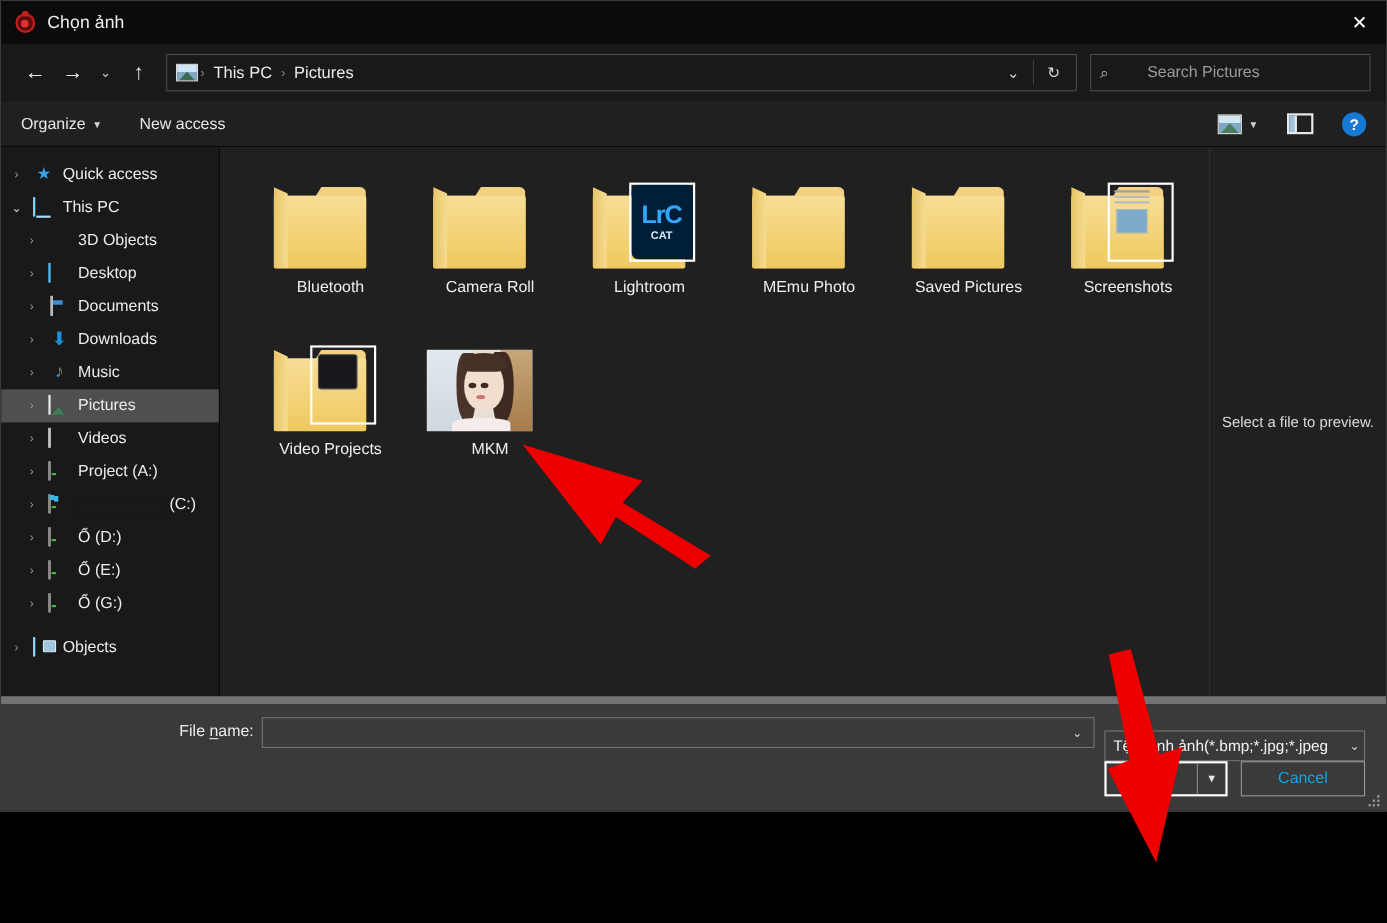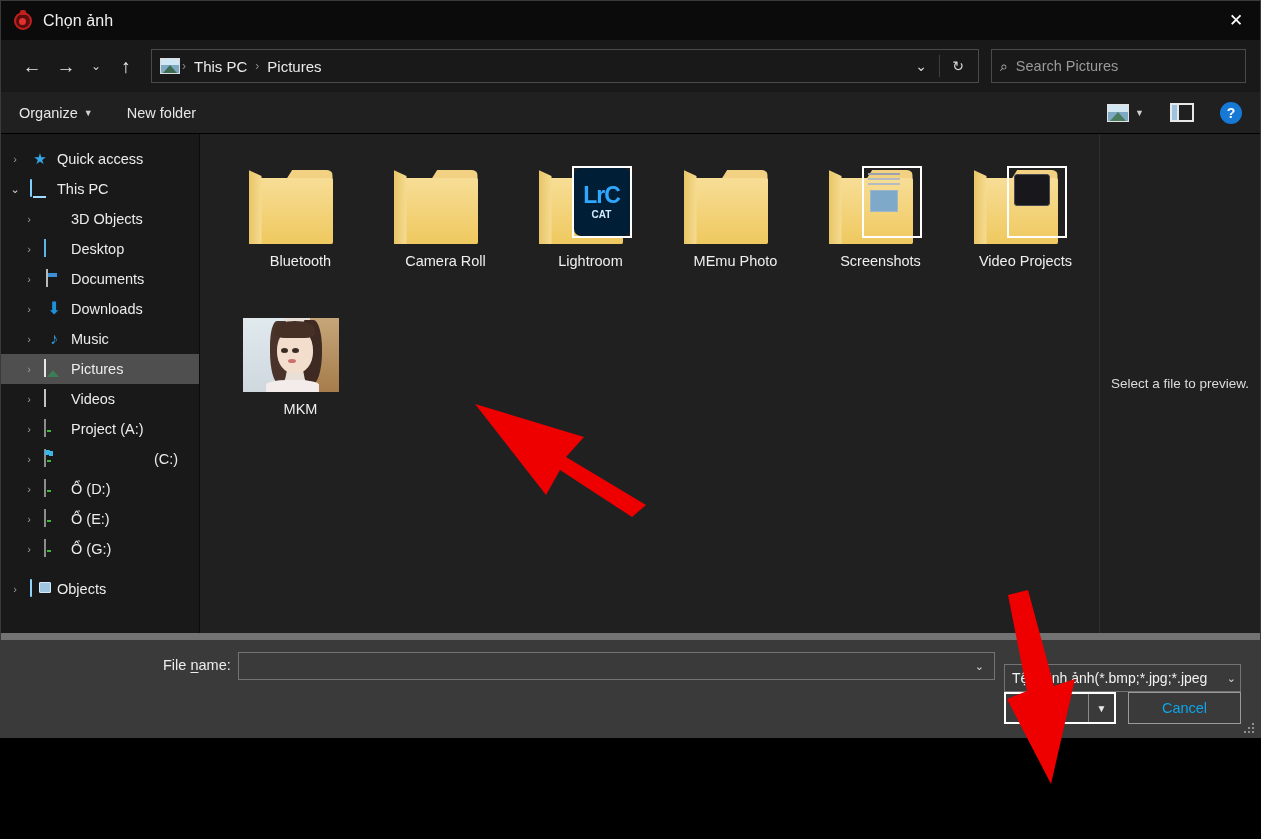--- a/index.html
+++ b/index.html
@@ -87,21 +87,21 @@
   .addr-btn {
     width: 36px; height: 32px; display: flex; align-items: center; justify-content: center;
     color: #d8d8d8; font-size: 14px;
   }
   .searchbox {
     width: 255px; height: 34px; margin-left: 12px;
     border: 1px solid #4a4a4a; background: #191919;
     display: flex; align-items: center; padding: 0 8px; gap: 8px;
   }
   .search-glyph { color: #b9b9b9; font-size: 14px; }
-  .search-ph { color: #9a9a9a; font-size: 14.5px; }
+  .search-ph { color: #9a9a9a; font-size: 14.5px; margin-left: 27px; }
 
   
   .cmdbar {
     height: 42px; flex: 0 0 auto;
     background: #202020;
     display: flex; align-items: center; padding: 0 18px;
     border-bottom: 1px solid #000;
   }
   .cmd-item {
     color: #e6e6e6; font-size: 14.5px; display: flex; align-items: center; gap: 6px;
@@ -426,21 +426,21 @@
       <span class="search-ph">Search Pictures</span>
     </div>
   </div>
 
   <div class="cmdbar">
     <div class="cmd-item">
       <span>Organize</span>
       <span class="caret-dn">▼</span>
     </div>
     <div class="cmd-item">
-      <span>New folder</span>
+      <span>New access</span>
     </div>
     <div class="cmd-right">
       <span class="viewico"></span>
       <span class="caret-dn">▼</span>
       <span style="width:14px"></span>
       <span class="paneico">
           <i></i>
         </span>
       <span style="width:14px"></span>
       <span class="helpico">?</span>
@@ -595,20 +595,30 @@
           <div class="thumb">
             <div class="folder">
                 <span class="back"></span>
                 <span class="front"></span>
                 <span class="spine"></span>
               </div>
           </div>
           <div class="cell-label">MEmu Photo</div>
         </div>
 
+        <div class="cell">
+          <div class="thumb">
+            <div class="folder">
+                <span class="back"></span>
+                <span class="front"></span>
+                <span class="spine"></span>
+              </div>
+          </div>
+          <div class="cell-label">Saved Pictures</div>
+        </div>
 
         <div class="cell">
           <div class="thumb">
             <div class="folder">
               <span class="back"></span>
                 <span class="front"></span>
                 <span class="spine"></span>
               <span class="overlay"><span class="ss-ov"></span></span>
             </div>
           </div>

